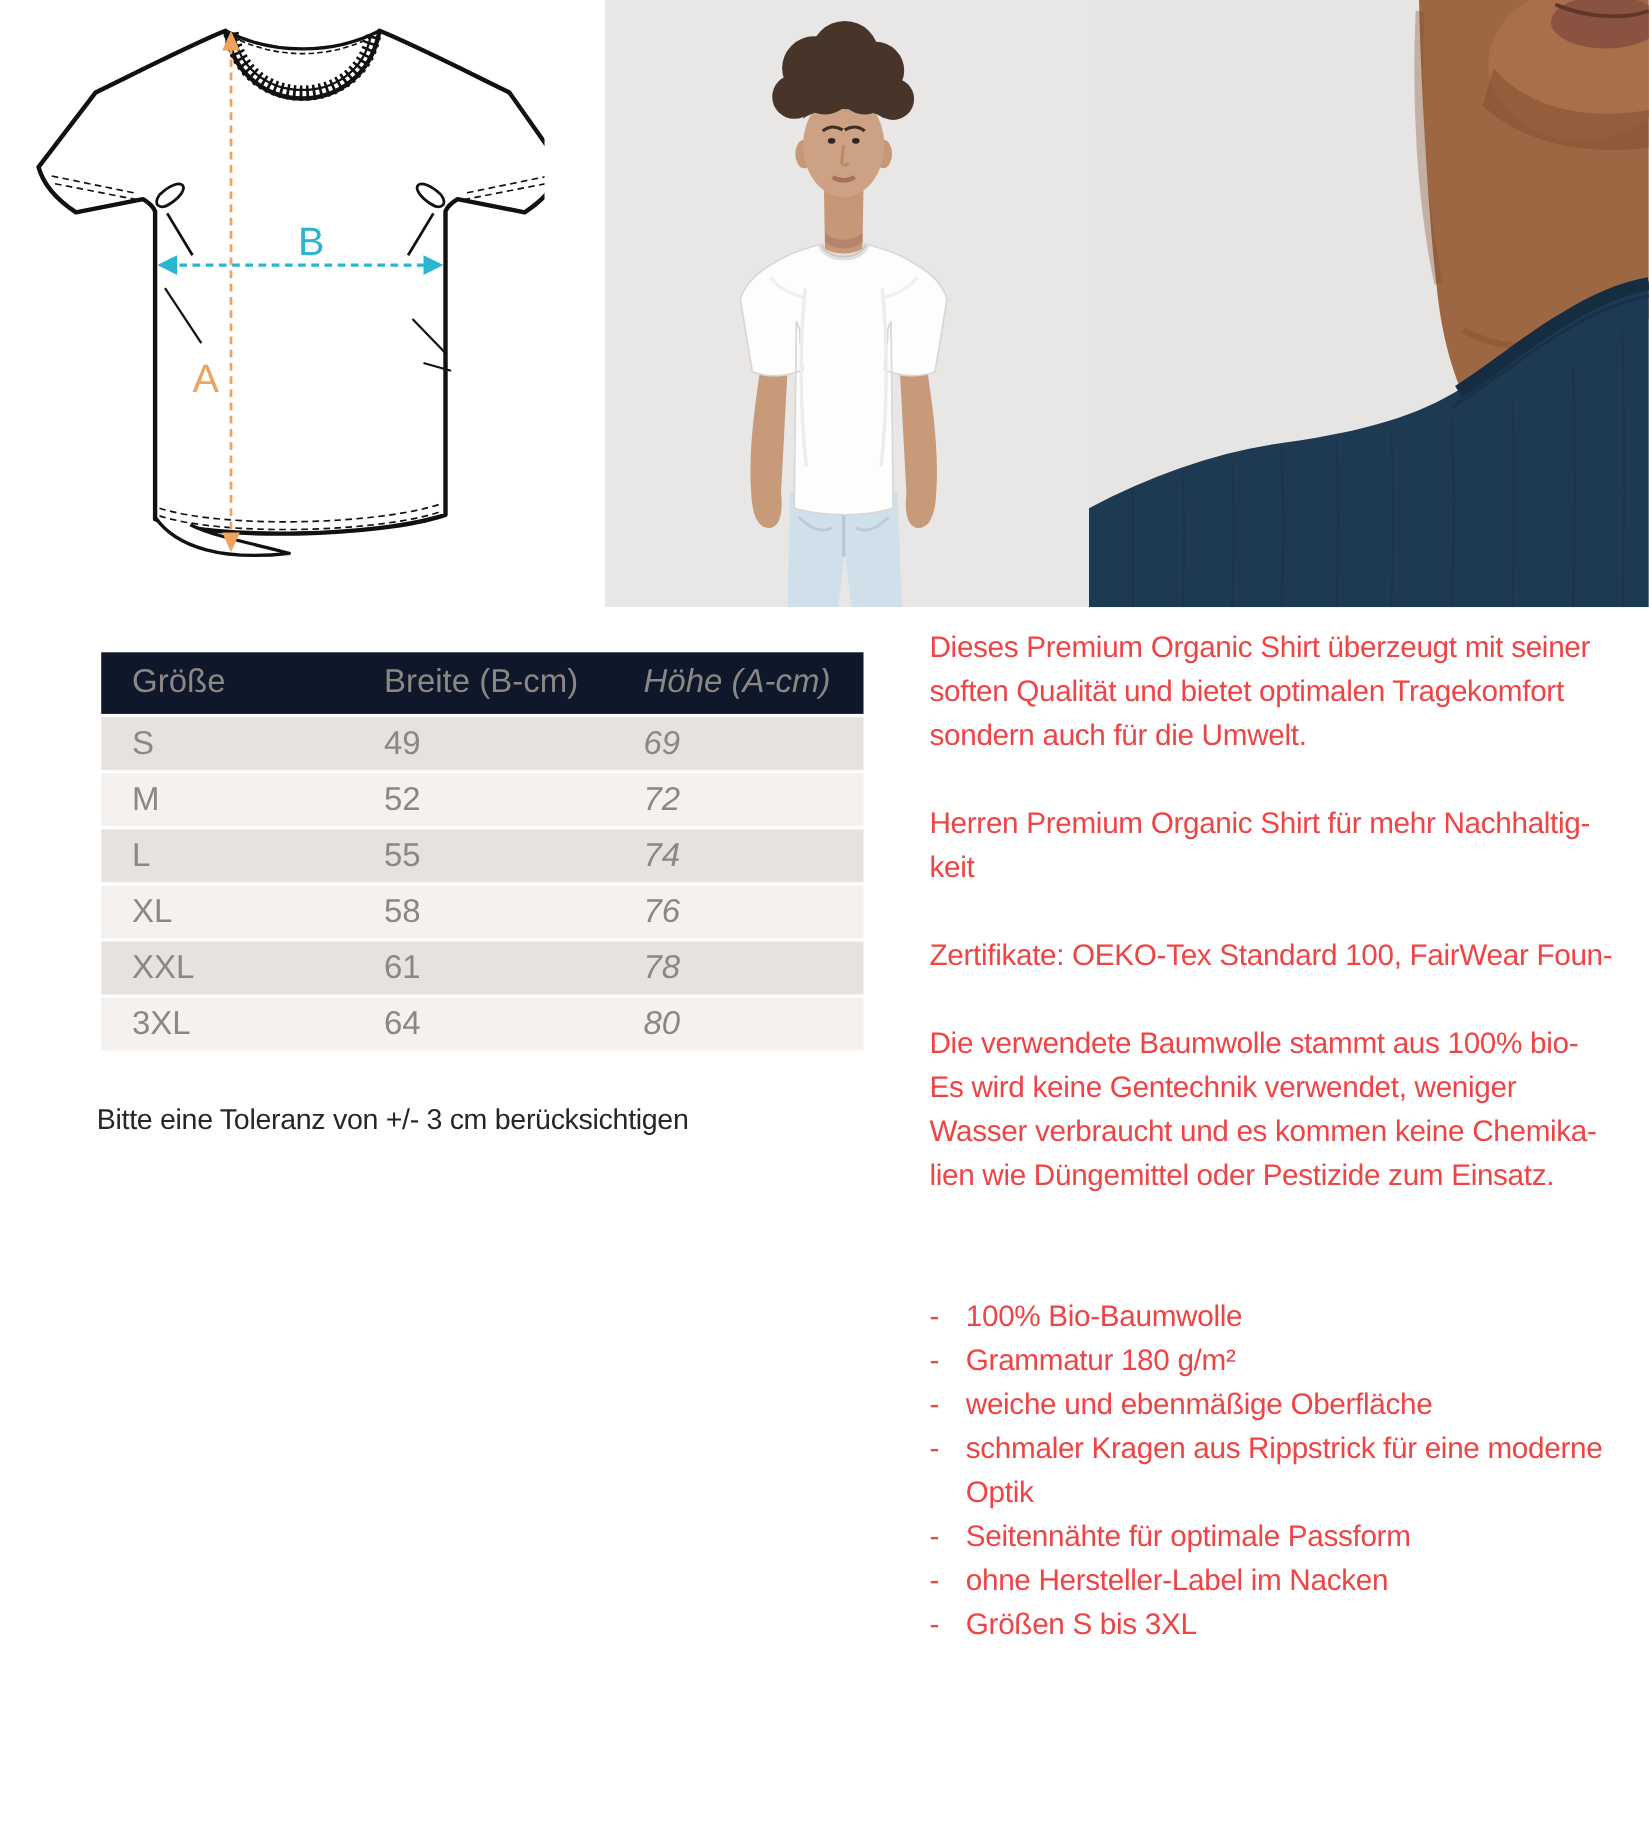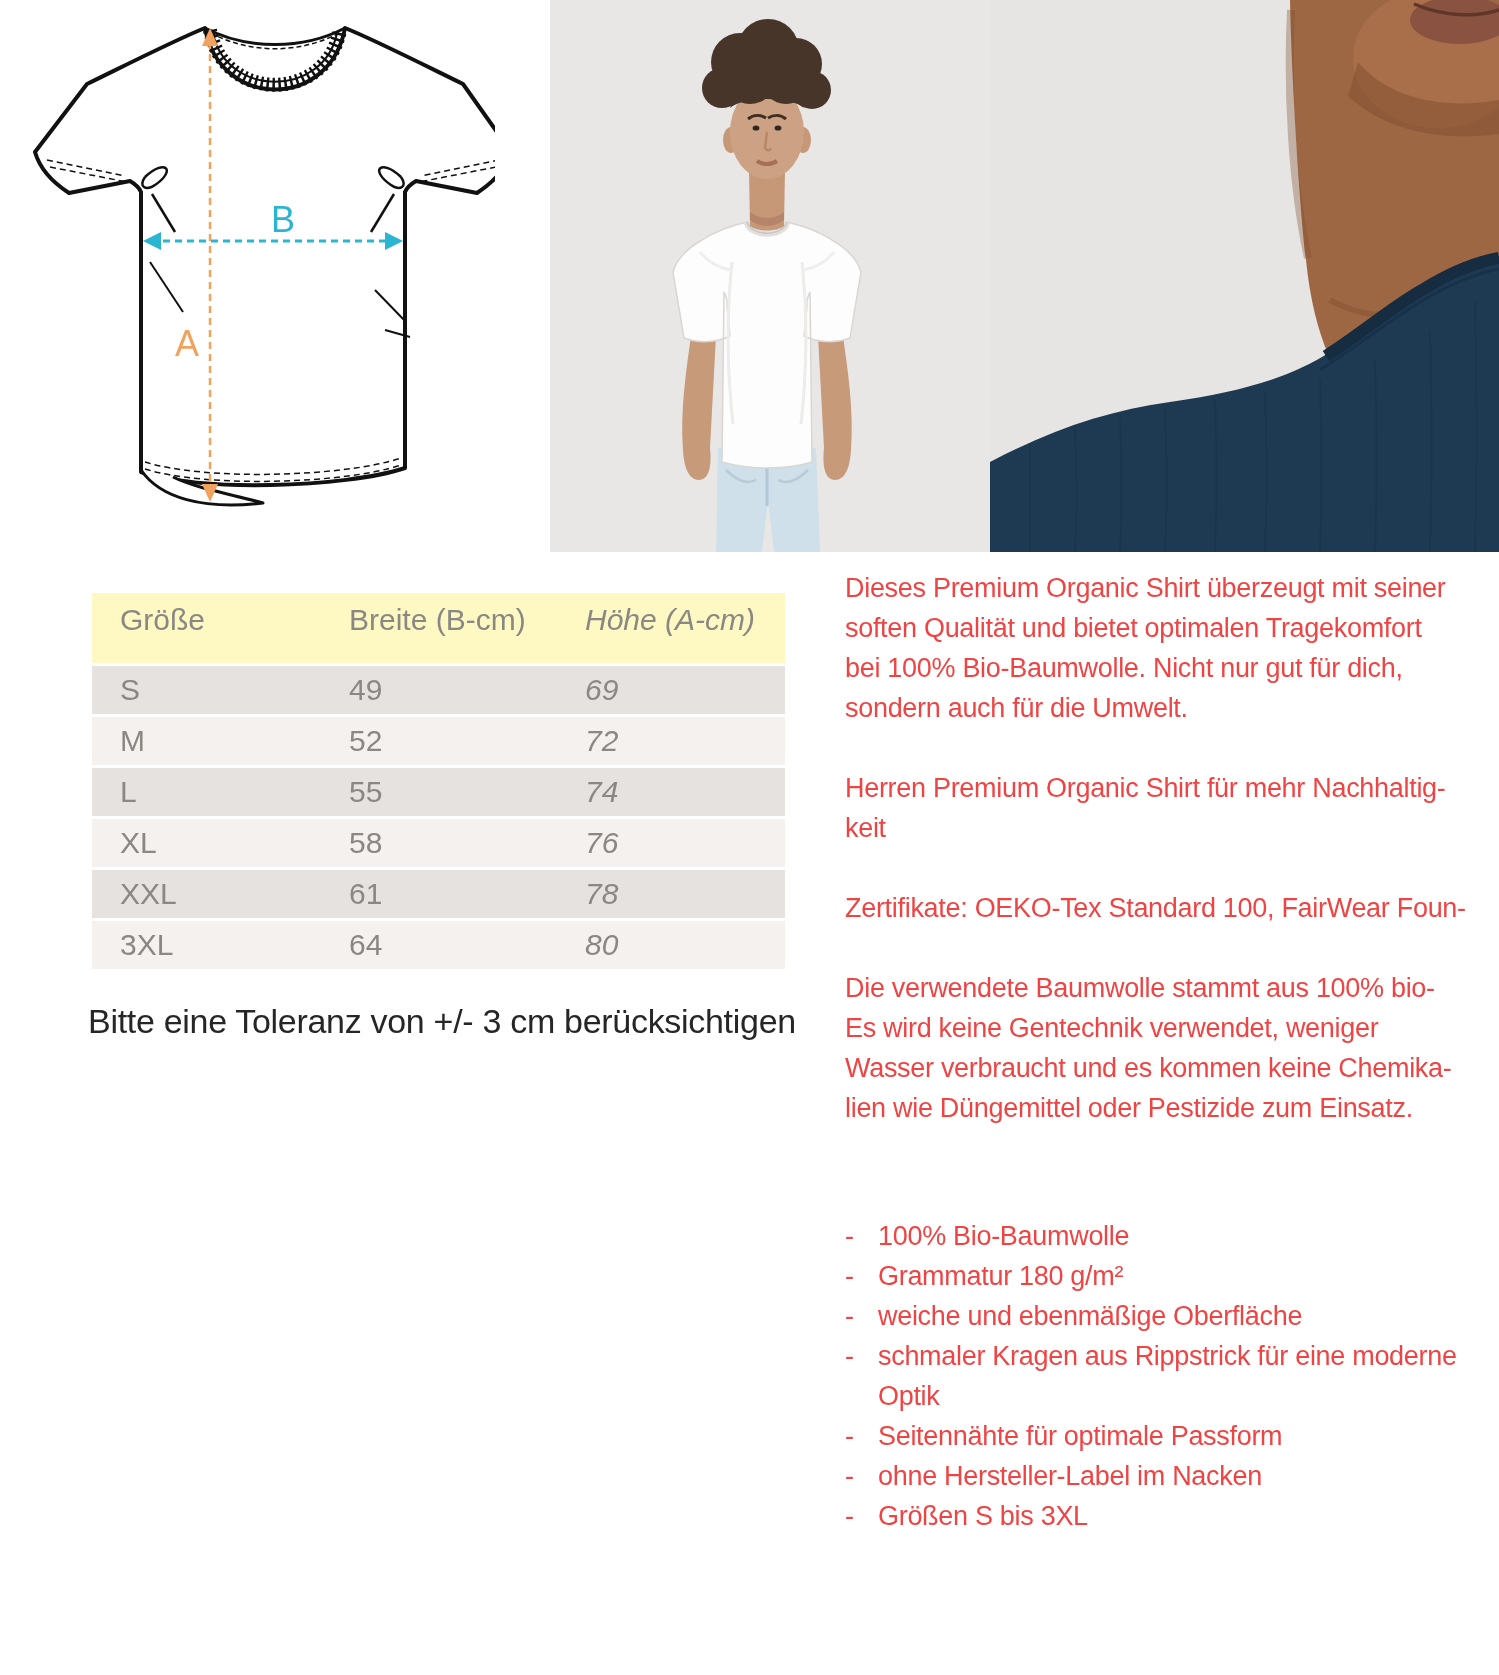--- a/index.html
+++ b/index.html
@@ -10,28 +10,28 @@
   .abs{position:absolute;}
 
   
   #diagram{left:25px;top:0;width:470px;height:552px;}
   #model-photo{left:550px;top:0;width:440px;height:552px;}
   #closeup-photo{left:990px;top:0;width:509px;height:552px;}
 
   
   #size-table{left:92px;top:593px;width:693px;}
   .trow{position:relative;width:693px;font-size:30px;color:#8b8783;}
-  .trow.head{height:70px;line-height:54px;background:#fef9c3;margin-bottom:3px;}
+  .trow.head{height:56px;line-height:54px;background:#0f172a;margin-bottom:3px;}
   .trow.dark{height:48px;line-height:48px;background:#e5e2e0;margin-bottom:3px;}
   .trow.light{height:48px;line-height:48px;background:#f4f1ef;margin-bottom:3px;}
   .trow span{position:absolute;white-space:nowrap;}
   .c1{left:28px;} .c2{left:213px;margin-left:44px;} .c3{left:493px;font-style:italic;}
 
   #tolerance-note{
-    left:88px;top:1002px;font-size:34px;letter-spacing:-0.3px;color:#262626;
+    left:88px;top:1002px;font-size:26px;letter-spacing:-0.3px;color:#262626;
     white-space:nowrap;
   }
 
   
   #description{left:845px;top:568px;width:640px;color:#ef4444;}
   .para{margin:0 0 40px 0;}
   .tl{font-size:27px;letter-spacing:-0.3px;line-height:40px;white-space:nowrap;}
   #bullets{margin-top:88px;}
   .bullet{display:flex;}
   .bullet .dash{width:33px;flex:0 0 33px;font-size:27px;line-height:40px;}
@@ -222,21 +222,20 @@
       <span class="c3">80</span>
     </div>
   </div>
 
   <div id="tolerance-note" class="abs">Bitte eine Toleranz von +/- 3 cm berücksichtigen</div>
 
   <div id="description" class="abs">
     <div class="para">
       <div class="tl">Dieses Premium Organic Shirt überzeugt mit seiner</div>
       <div class="tl">soften Qualität und bietet optimalen Tragekomfort</div>
-      <div class="tl">bei 100% Bio-Baumwolle. Nicht nur gut für dich,</div>
       <div class="tl">sondern auch für die Umwelt.</div>
     </div>
     <div class="para">
       <div class="tl">Herren Premium Organic Shirt für mehr Nachhaltig-</div>
       <div class="tl">keit</div>
     </div>
     <div class="para">
       <div class="tl">Zertifikate: OEKO-Tex Standard 100, FairWear Foun-</div>
     </div>
     <div class="para">

